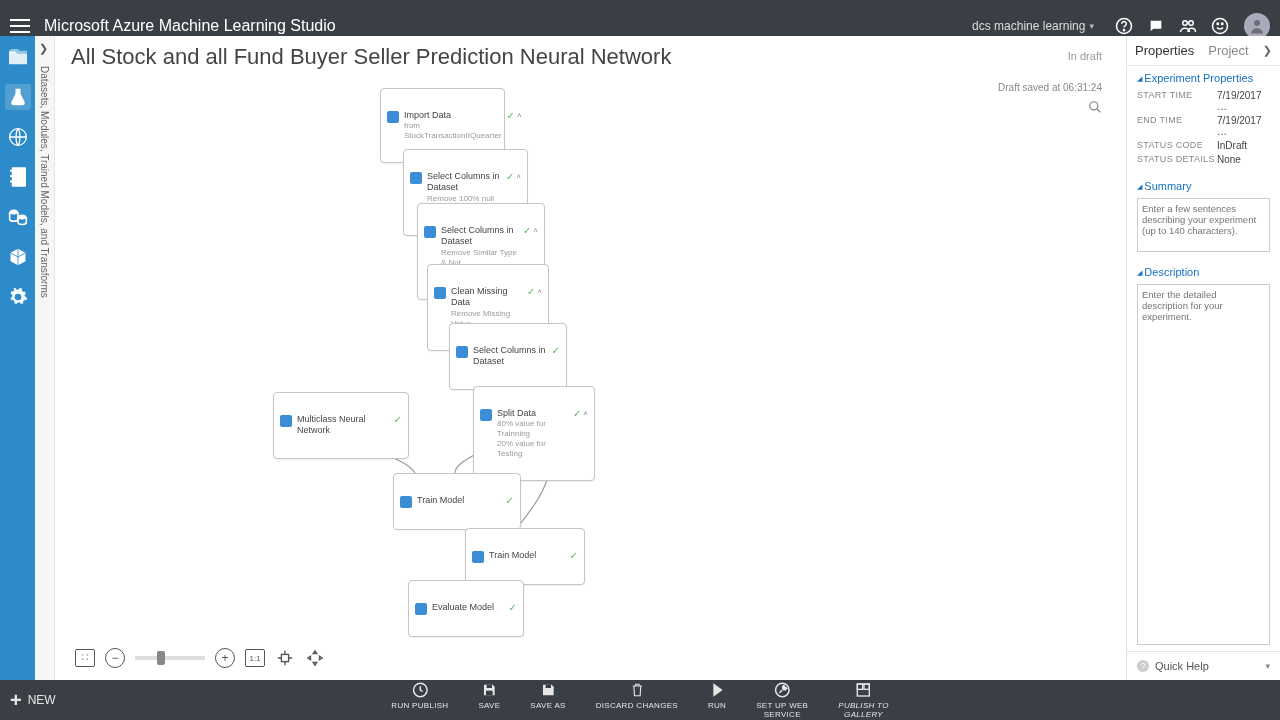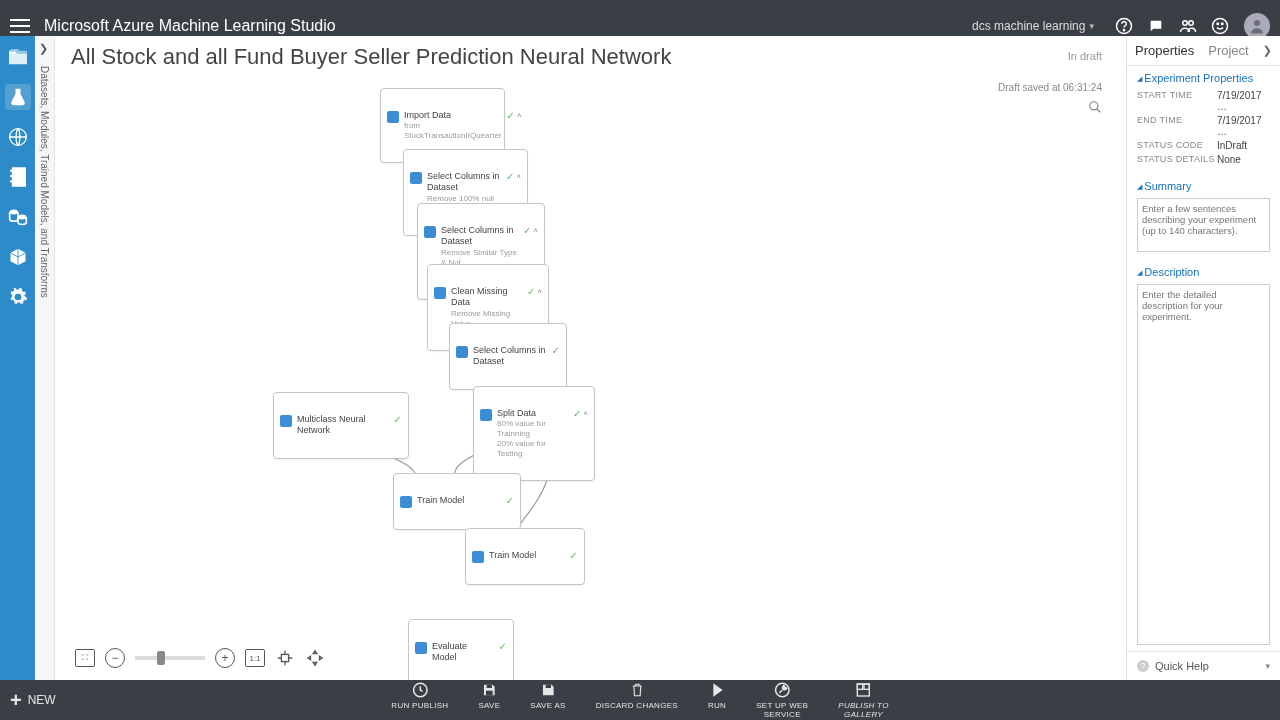--- a/index.html
+++ b/index.html
@@ -299,21 +299,21 @@
     <div class="node" style="left:410px; top:492px; width:120px;">
       <div class="node-icon"></div>
       <div class="node-body">
           <span class="node-title">Train Model</span>
         </div>
       <div class="node-status">
           <span class="tick">✓</span>
         </div>
     </div>
 
-    <div class="node" style="left:353px; top:544px; width:106px;margin-top:39px;">
+    <div class="node" style="left:353px; top:544px; width:116px;">
       <div class="node-icon"></div>
       <div class="node-body">
           <span class="node-title">Evaluate Model</span>
         </div>
       <div class="node-status">
           <span class="tick">✓</span>
         </div>
     </div>
 
     <div class="canvas-controls">

